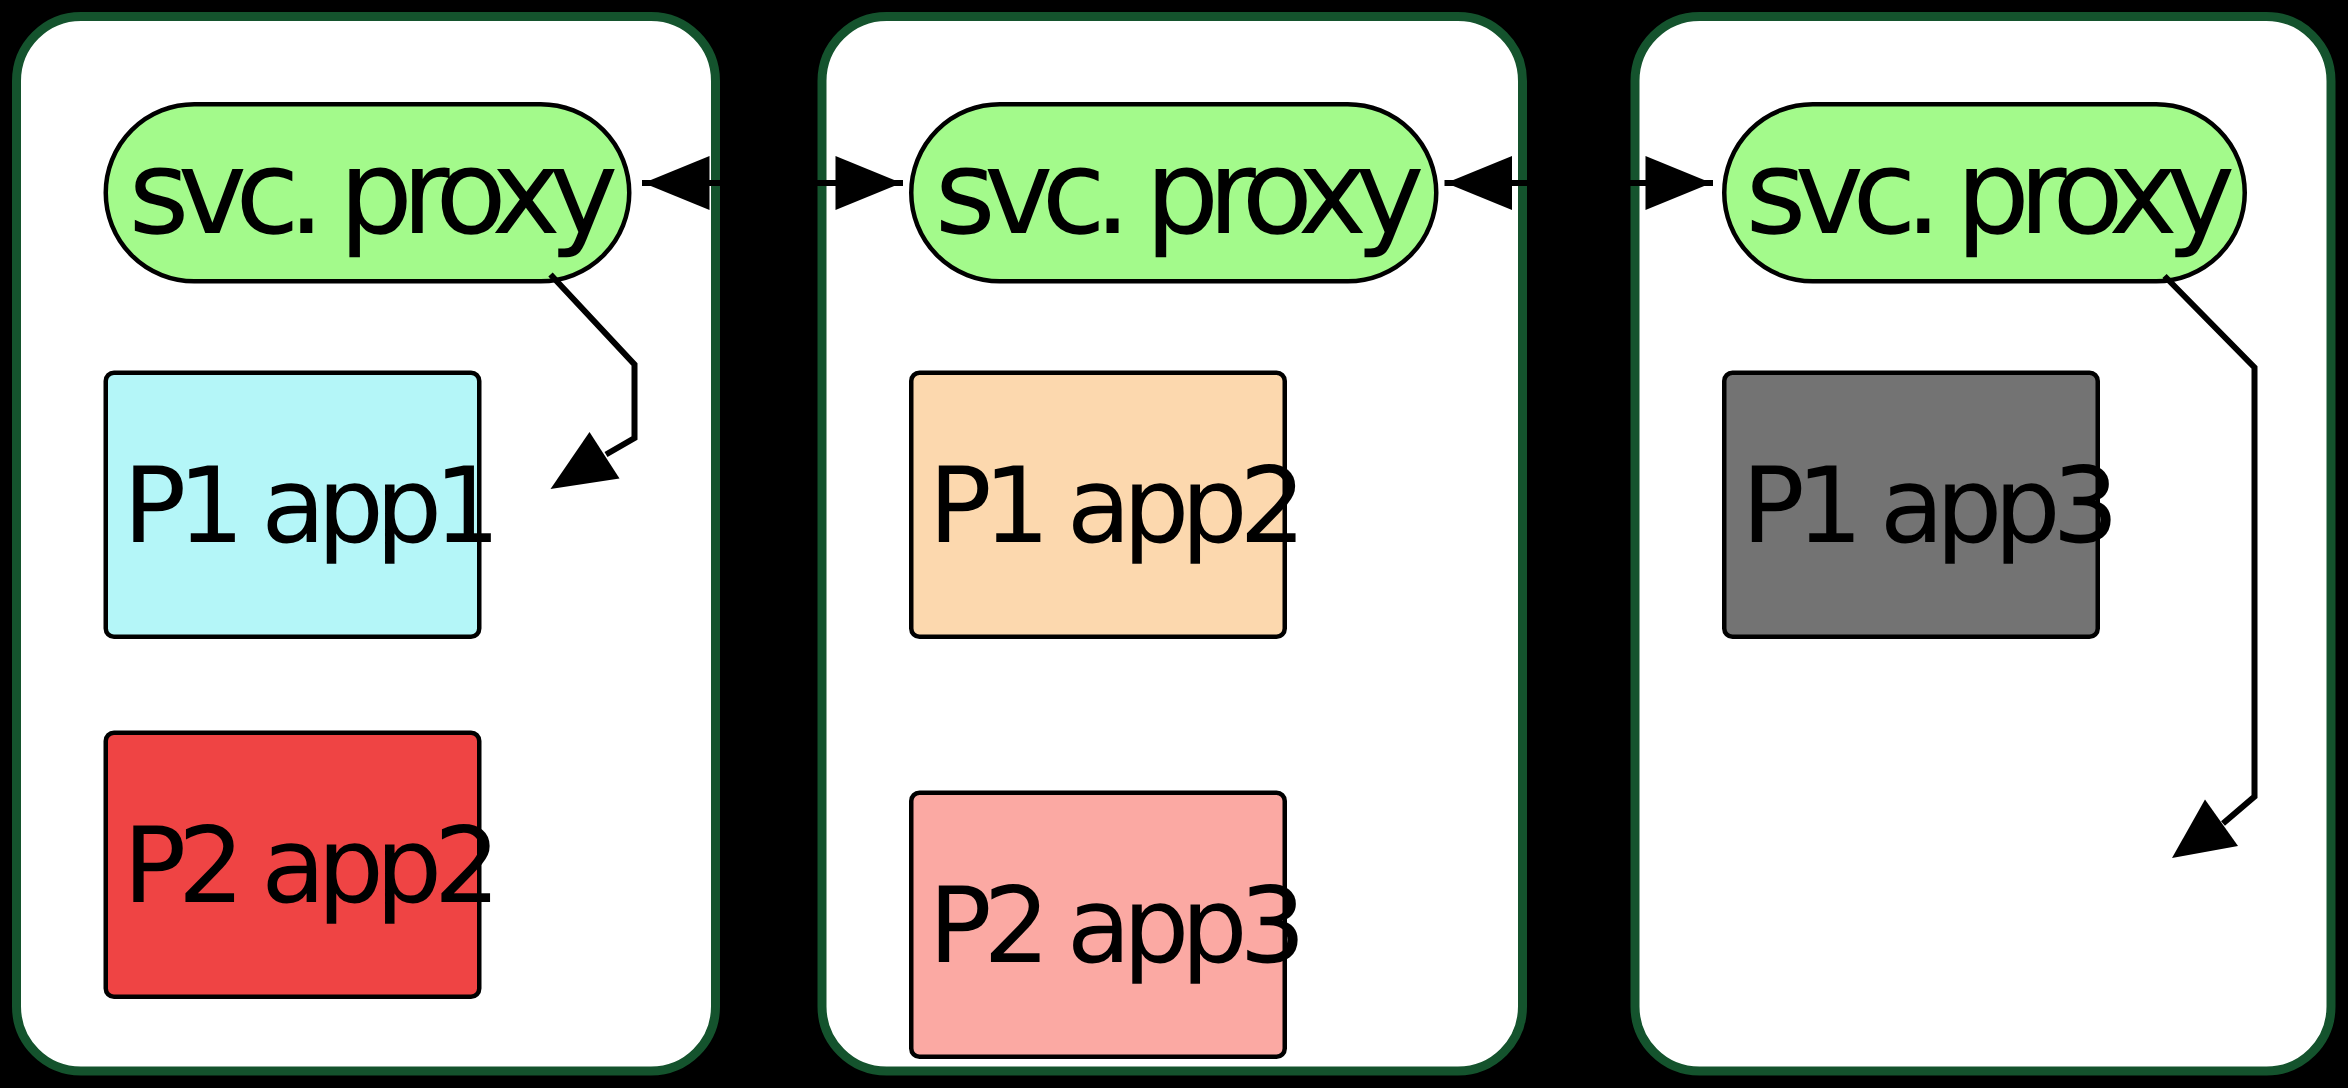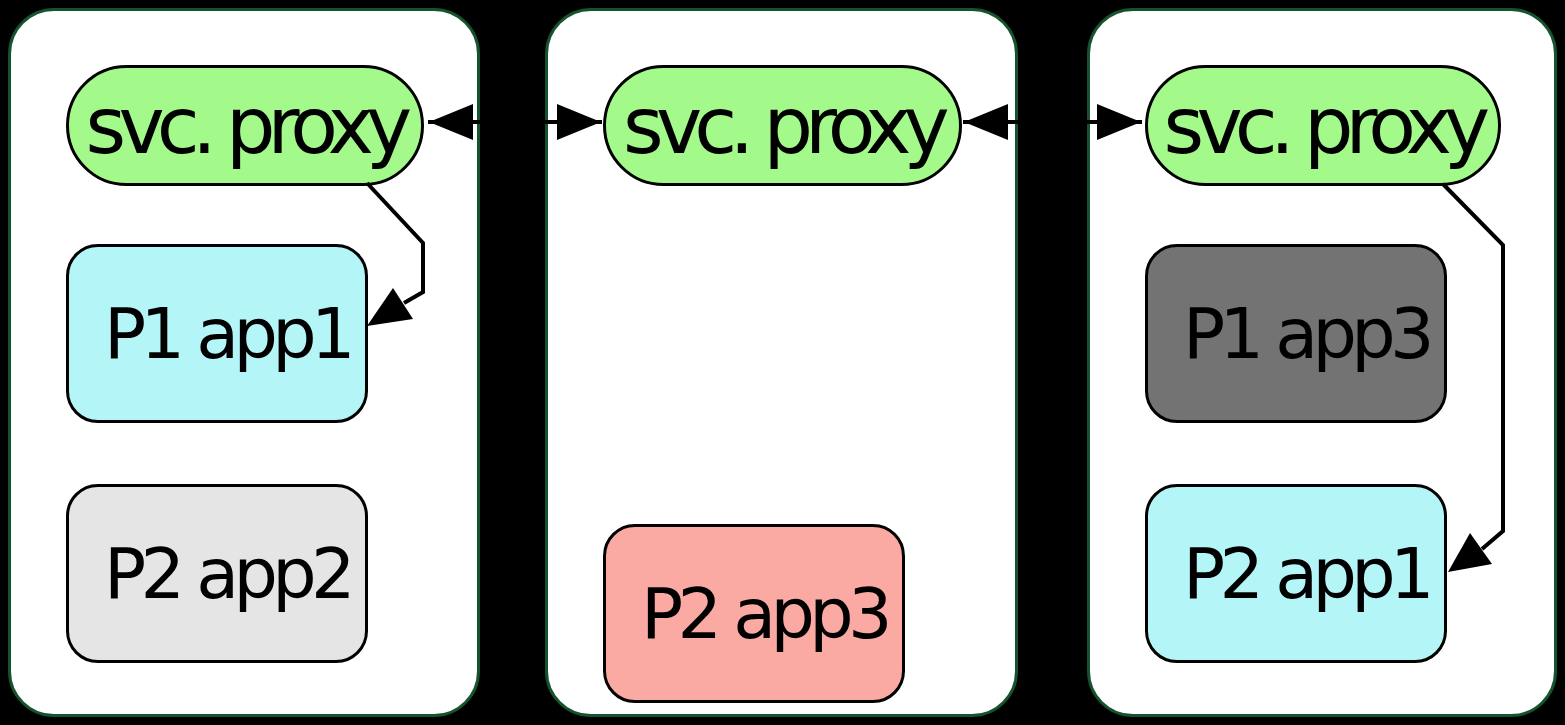--- a/index.html
+++ b/index.html
@@ -12,44 +12,44 @@
     width: 1565px;
     height: 725px;
     overflow: hidden;
     font-family: "DejaVu Sans", "Liberation Sans", sans-serif;
   }
   .host {
     position: absolute;
     top: 8px;
     height: 709px;
     border-radius: 46px;
-    border: 3px solid #14532d;
+    border: 6px solid #14532d;
     box-sizing: border-box;
   }
   .node {
     position: absolute;
     box-sizing: border-box;
     border: 3.5px solid #000000;
     display: flex;
     align-items: center;
     justify-content: center;
     color: #000000;
   }
   .proxy {
     left: 55px;
     right: 53px;
     top: 54px;
     height: 121px;
     border-radius: 62px;
   }
   .app {
     left: 55px;
-    width: 302px;
+    width: 252px;
     height: 179px;
-    border-radius: 32px;
+    border-radius: 7px;
     padding-left: 20px;
   }
   .app.row1 { top: 233px; }
   .app.row2 { top: 473px; }
   .proxy-label {
     font-size: 78px;
     letter-spacing: -0.10em;
     white-space: nowrap;
   }
   .app-label {
@@ -72,43 +72,43 @@
 
 <div class="canvas" style="background-color: rgb(0, 0, 0);">
 
   <section class="host" style="left: 8px; width: 472px; background-color: rgb(255, 255, 255);">
     <div class="node proxy" style="background-color: rgb(163, 250, 139);">
       <span class="proxy-label">svc. proxy</span>
     </div>
     <div class="node app row1" style="background-color: rgb(180, 246, 248);">
       <span class="app-label">P1 app1</span>
     </div>
-    <div class="node app row2" style="background-color: #e5e5e5;">
+    <div class="node app row2" style="background-color: #ef4444;">
       <span class="app-label">P2 app2</span>
     </div>
   </section>
 
   <section class="host" style="left: 545px; width: 473px; background-color: rgb(255, 255, 255);">
     <div class="node proxy" style="background-color: rgb(163, 250, 139);">
       <span class="proxy-label">svc. proxy</span>
+    </div>
+    <div class="node app row1" style="background-color: rgb(252, 216, 174);">
+      <span class="app-label">P1 app2</span>
     </div>
     <div class="node app row2" style="background-color: rgb(251, 169, 163); margin-top: 40px;">
       <span class="app-label">P2 app3</span>
     </div>
   </section>
 
   <section class="host" style="left: 1087px; width: 470px; background-color: rgb(255, 255, 255);">
     <div class="node proxy" style="background-color: rgb(163, 250, 139);">
       <span class="proxy-label">svc. proxy</span>
     </div>
     <div class="node app row1" style="background-color: #737373;">
       <span class="app-label">P1 app3</span>
-    </div>
-    <div class="node app row2" style="background-color: rgb(180, 246, 248);">
-      <span class="app-label">P2 app1</span>
     </div>
   </section>
 
   <svg class="edges-layer" viewBox="0 0 1565 725">
 
     <g>
       <line x1="428" y1="122" x2="602" y2="122" stroke="#000000" stroke-width="4"></line>
       <polygon points="429,122 473,104 473,140" fill="#000000"></polygon>
       <polygon points="601,122 557,104 557,140" fill="#000000"></polygon>
     </g>

